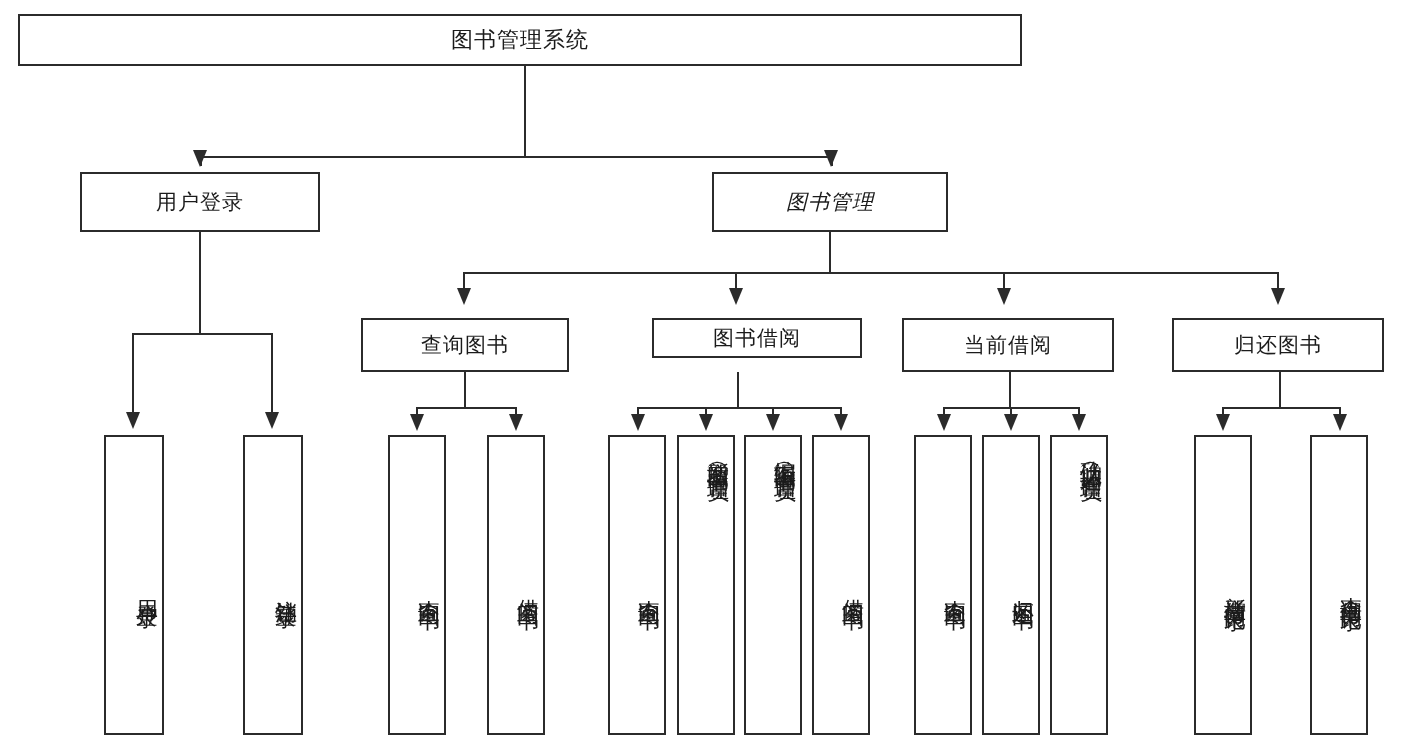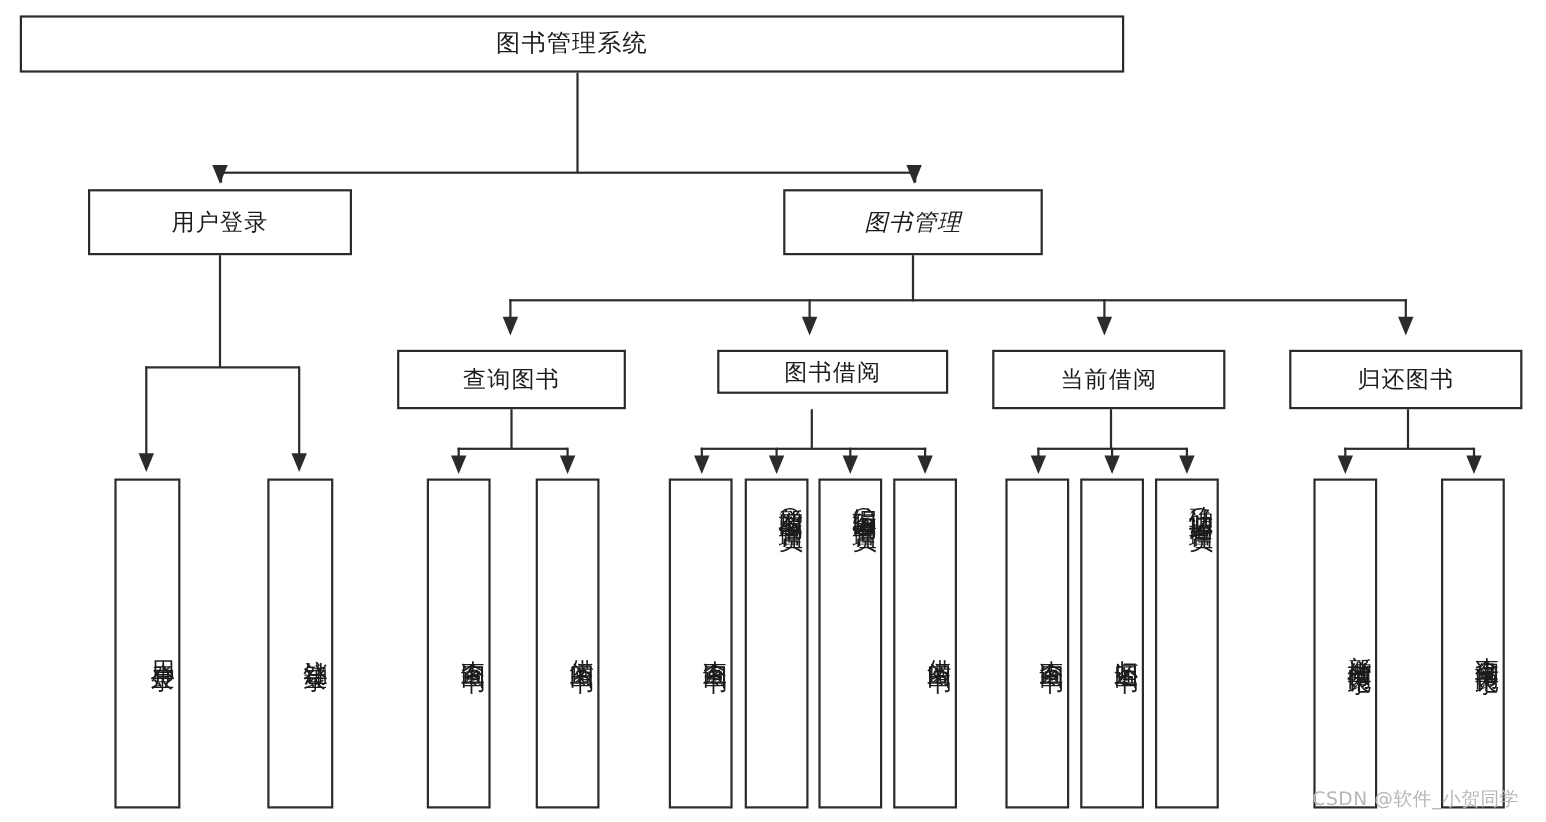--- a/index.html
+++ b/index.html
@@ -201,15 +201,14 @@
     <span class="lbl">确认归还（管理员）</span>
   </div>
 
   <div class="node v" style="left:1194px;top:435px;width:58px;height:300px;">
     <span class="lbl">新增借阅记录</span>
   </div>
   <div class="node v" style="left:1310px;top:435px;width:58px;height:300px;">
     <span class="lbl">查询借阅记录</span>
   </div>
 
-  <div id="watermark" style="left:1193px;top:715px;">CSDN @软件_小贺同学</div>
 
 </div>
 
 </body></html>

